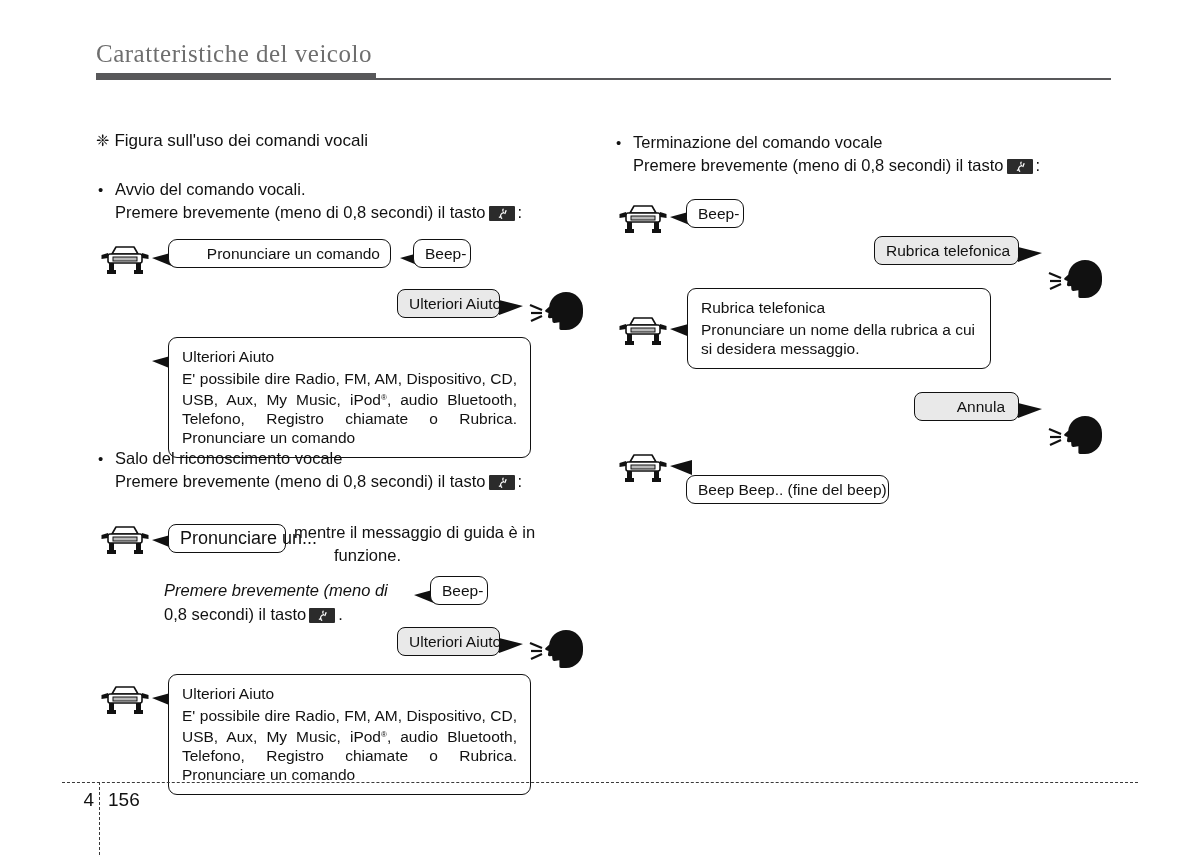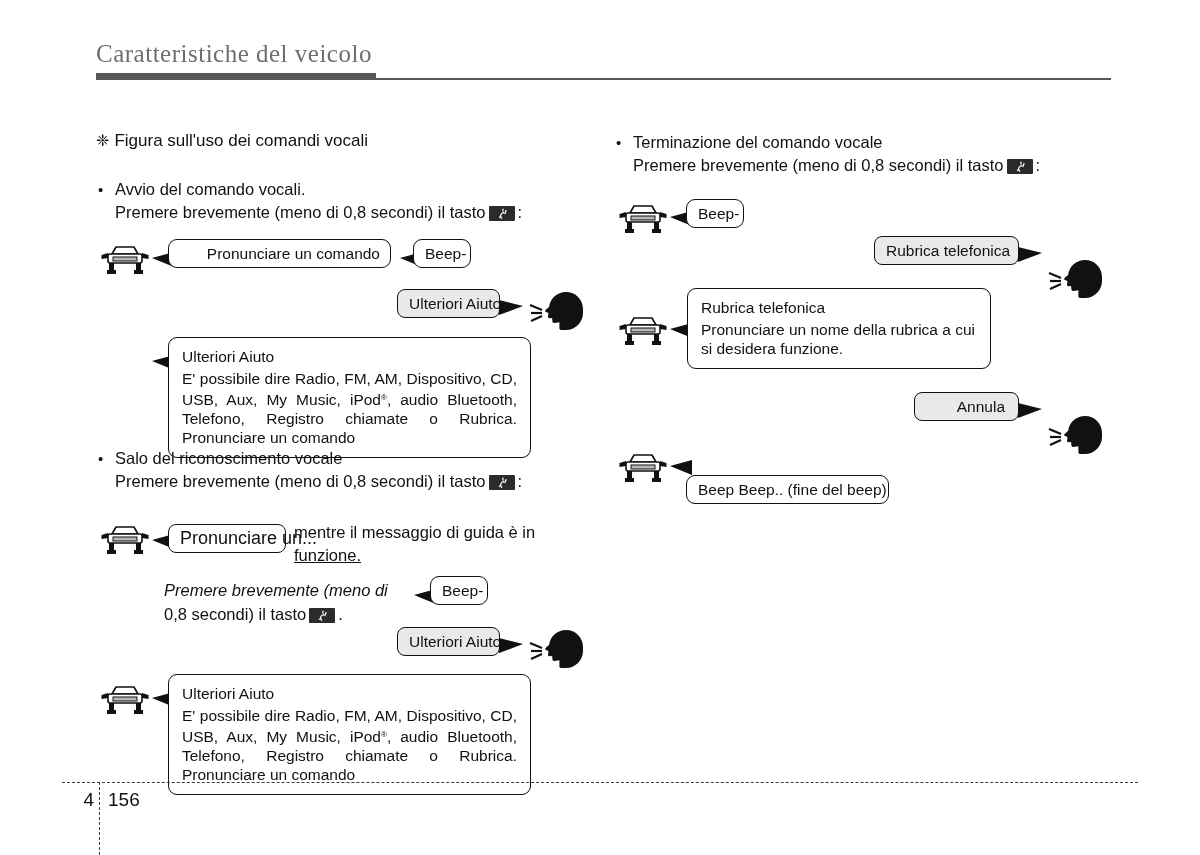--- a/index.html
+++ b/index.html
@@ -172,21 +172,21 @@
     </svg>
   </div>
 
   <div class="tail l" style="left:152px;top:534px;"></div>
   <div class="bub small" style="left:168px;top:524px;width:118px;">
     <div class="in">Pronunciare un...</div>
   </div>
 
   <div style="position:absolute;left:294px;top:521px;font-size:16.5px;line-height:23px;color:#111;">
     <div style="white-space:nowrap;">mentre il messaggio di guida è in</div>
-    <div style="white-space:nowrap;text-decoration:underline;">funzione.</div>
+    <div style="white-space:nowrap;margin-left:40px;">funzione.</div>
   </div>
 
   <div style="position:absolute;left:164px;top:578px;font-size:16.5px;line-height:24px;color:#111;">
     <div style="white-space:nowrap;font-style:italic;">Premere brevemente (meno di</div>
     <div style="white-space:nowrap;">
       <span>0,8 secondi) il tasto</span><span class="vbtn"><svg width="16" height="13" viewBox="0 0 16 13">
             <path d="M9.2 1.2c-.7.5-1.1 1.4-1 2.3.1.7.5 1.3 1 1.8-1 .2-2 .8-2.6 1.7-.8 1.2-.8 2.8 0 4 .3.5.8.9 1.3 1.1l.6-1.1c-.4-.2-.7-.5-.9-.8-.5-.8-.5-1.8 0-2.6.5-.7 1.4-1.1 2.2-1l.5-1.2c-.5-.3-.9-.7-1-1.2-.1-.5.1-1.1.5-1.4z" fill="#fff"></path>
             <path d="M11.6 3.1l-1.5 3.6 1.2.5 1.5-3.6z" fill="#fff"></path>
             <path d="M4.6 9.9l2.3-1.1.5 1.1-2.3 1.1z" fill="#fff"></path>
           </svg></span><span>.</span>
@@ -289,21 +289,21 @@
       <rect x="6" y="27" width="9" height="4" fill="#111"></rect>
       <rect x="33" y="27" width="9" height="4" fill="#111"></rect>
     </svg>
   </div>
 
   <div class="tail l" style="left:670px;top:323px;"></div>
   <div class="bub block" style="left:687px;top:288px;width:304px;">
     <div class="in">
       <div class="ttl">Rubrica telefonica</div>
       <div>Pronunciare un nome della rubrica a cui</div>
-      <div>si desidera funzione.</div>
+      <div>si desidera messaggio.</div>
     </div>
   </div>
 
   <div class="bub gray" style="left:914px;top:392px;width:105px;">
     <div class="in" style="text-align:right;padding-right:13px;">Annula</div>
   </div>
   <div class="tail r" style="left:1018px;top:403px;"></div>
   <div class="head" style="left:1047px;top:409px;">
     <svg width="60" height="48" viewBox="0 0 60 48">
       <path d="M55 24c0-9.5-7.5-17-17-17-8.8 0-16 6.4-16.8 14.7l-3.6 3.4c-.7.6-.5 1.6.3 1.9l2.6 1-.5 3.6c-.1 1 .7 1.8 1.7 1.7l2.4-.2.3 3.2c.1 1 1 1.7 2 1.6l5-.6v6.3c0 .8.7 1.4 1.5 1.4H38c9.4 0 17-7.6 17-17z" fill="#111"></path>

